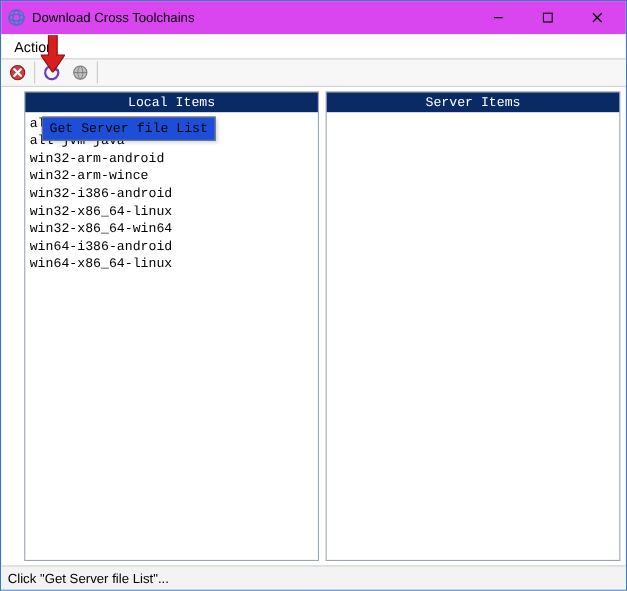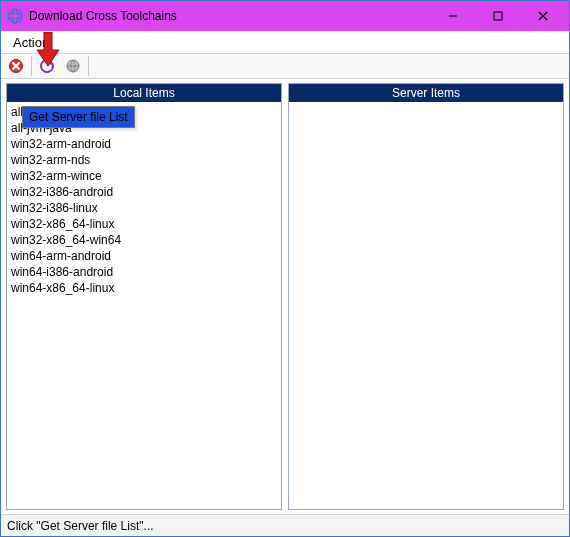--- a/index.html
+++ b/index.html
@@ -64,22 +64,23 @@
   .red-arrow {
     position: absolute;
     left: 36px; top: -22px;
     width: 22px; height: 34px;
     z-index: 20;
     pointer-events: none;
   }
   .content {
     display: flex;
     gap: 6px;
-    padding: 4px 5px 4px 5px;
+    padding: 4px 5px 4px 21px;
     height: calc(100% - 30px - 22px - 26px - 22px);
+    font-family: Liberation Mono, monospace;
   }
   .panel {
     flex: 1;
     border: 1px solid #9aa7b5;
     display: flex; flex-direction: column;
     background: #fff;
     min-width: 0;
   }
   .panel-header {
     background: #0a2a66;
@@ -186,27 +187,24 @@
 
 <div class="content">
 
   <div class="panel">
     <div class="panel-header">Local Items</div>
     <div class="panel-body" id="local-list">
       <div class="tooltip">Get Server file List</div>
     <div class="list-item">all-jvm-android</div>
         <div class="list-item">all-jvm-java</div>
         <div class="list-item">win32-arm-android</div>
-        <div class="list-item">win32-arm-nds</div>
         <div class="list-item">win32-arm-wince</div>
         <div class="list-item">win32-i386-android</div>
-        <div class="list-item">win32-i386-linux</div>
         <div class="list-item">win32-x86_64-linux</div>
         <div class="list-item">win32-x86_64-win64</div>
-        <div class="list-item">win64-arm-android</div>
         <div class="list-item">win64-i386-android</div>
         <div class="list-item">win64-x86_64-linux</div>
       </div>
   </div>
 
   <div class="panel">
     <div class="panel-header">Server Items</div>
     <div class="panel-body"></div>
   </div>
 

